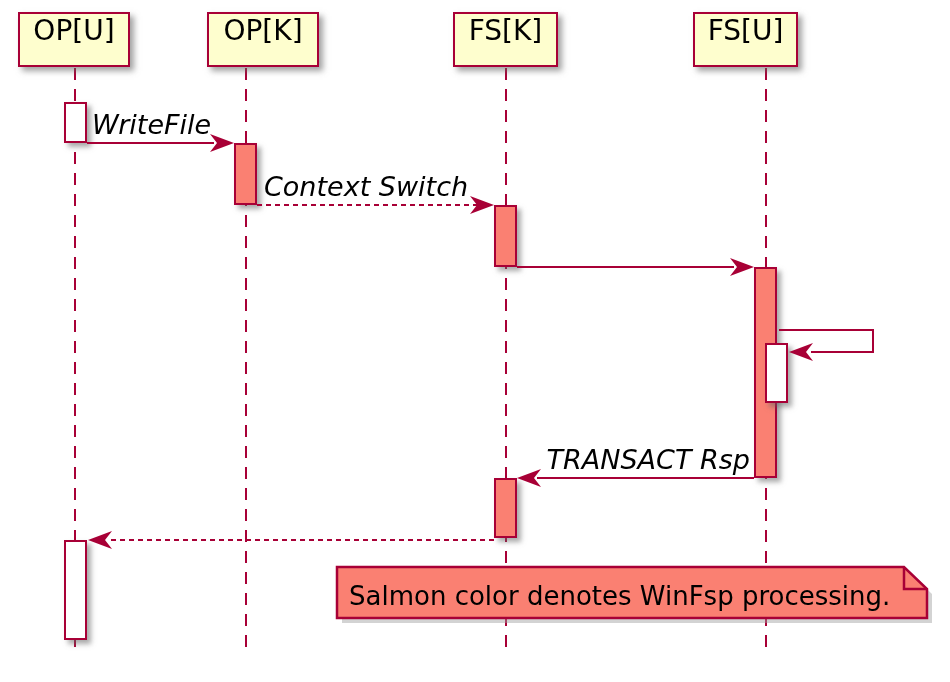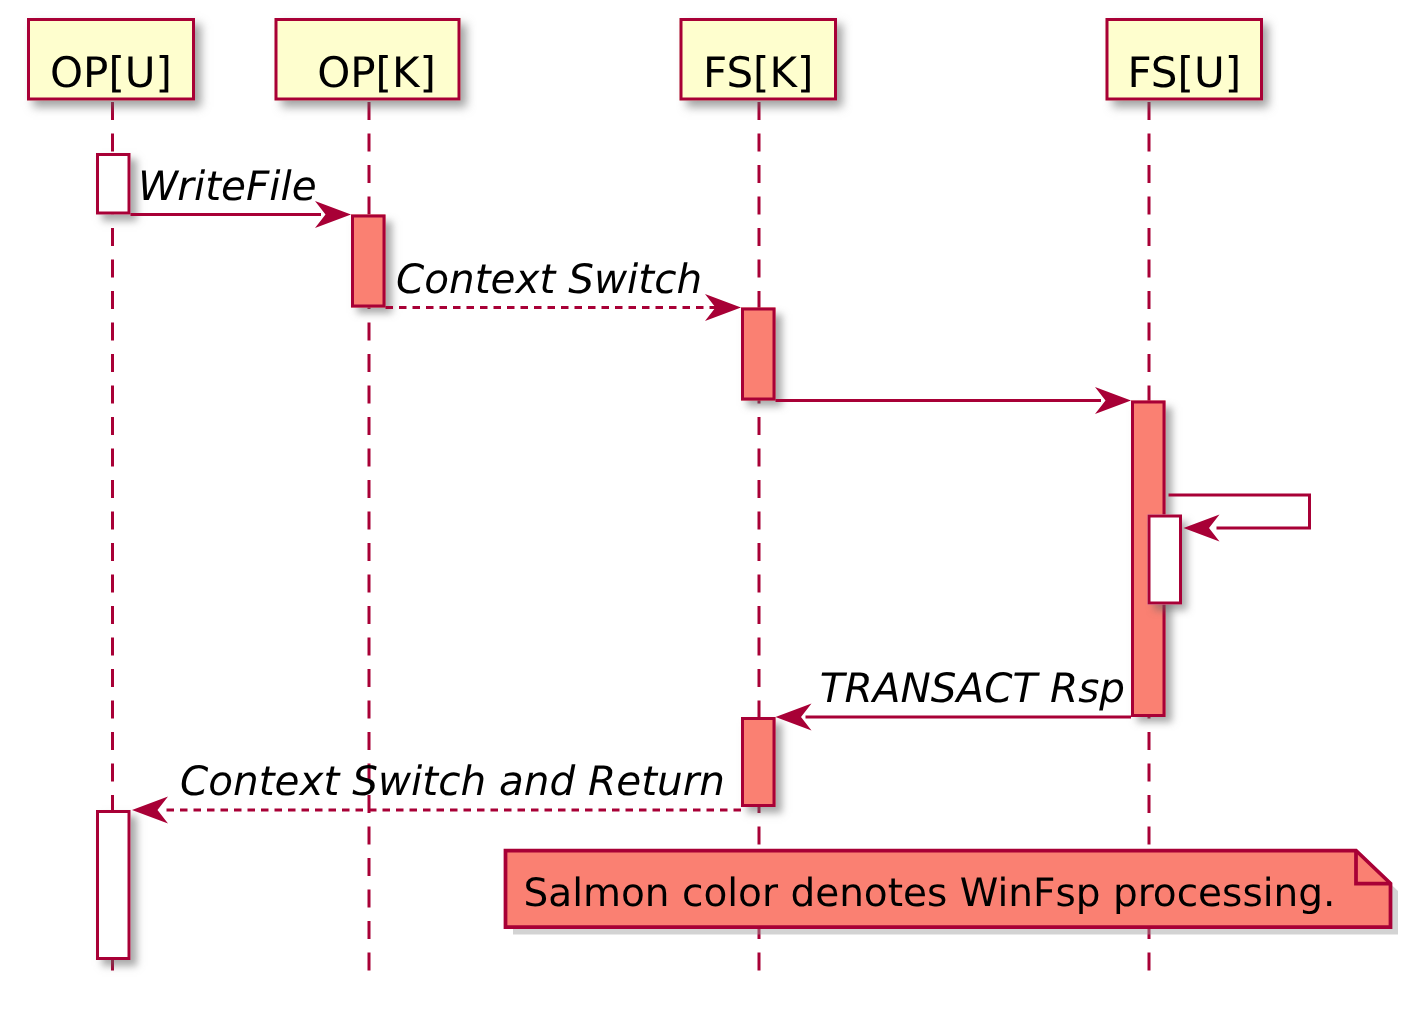--- a/index.html
+++ b/index.html
@@ -13,21 +13,21 @@
   .bar { position:absolute; width:19px; border:2px solid #A80036; z-index:2;
          box-shadow:4px 4px 5px rgba(100,100,100,0.55); }
   .bar-white  { background:#FFFFFF; }
   .bar-salmon { background:#FA8072; }
   #svg-arrows { z-index:3; }
   .msg-label { position:absolute; z-index:4; font-size:27px; line-height:32px;
                white-space:nowrap;font-style:italic; }
   .pbox { position:absolute; top:12px; height:51px; z-index:5;
           background:#FEFECE; border:2.5px solid #A80036;
           box-shadow:4px 4px 6px rgba(100,100,100,0.6);
-          display:flex; align-items:flex-end; justify-content:center;
+          display:flex; align-items:flex-start; justify-content:center;
           font-size:28px; }
   .note-text { position:absolute; z-index:6; font-size:26px; line-height:32px;
                white-space:nowrap; }
 </style>
 </head>
 <body>
 
 <div class="diagram">
 
   <svg class="layer" id="svg-under">
@@ -67,30 +67,29 @@
     <g>
       <path d="M342 572 H909 L932 594 V623 H342 Z" fill="#9E9E9E" opacity="0.45"></path>
       <path d="M337 567 H904 L927 589 V618 H337 Z" fill="#FA8072" stroke="#A80036" stroke-width="2.5"></path>
       <path d="M904 567 V589 H927" fill="none" stroke="#A80036" stroke-width="2.5"></path>
     </g>
   </svg>
 
   <div class="msg-label" style="left:92px;  top:109px;">WriteFile</div>
   <div class="msg-label" style="left:264px; top:171px;">Context Switch</div>
   <div class="msg-label" style="right:200px; top:444px;">TRANSACT Rsp</div>
-  <div class="msg-label" style="left:120px; top:506px;">Context Switch and Return</div>
 
   <div class="pbox" style="left:18px;  width:108px;">
     <span>OP[U]</span>
   </div>
-  <div class="pbox" style="left:183px; width:108px;padding-left:12px;">
+  <div class="pbox" style="left:207px; width:108px;">
     <span>OP[K]</span>
   </div>
   <div class="pbox" style="left:453px; width:101px;">
     <span>FS[K]</span>
   </div>
-  <div class="pbox" style="left:737px; width:101px;">
+  <div class="pbox" style="left:693px; width:101px;">
     <span>FS[U]</span>
   </div>
 
   <div class="note-text" style="left:349px; top:580px;">Salmon color denotes WinFsp processing.</div>
 
 </div>
 
 </body></html>

